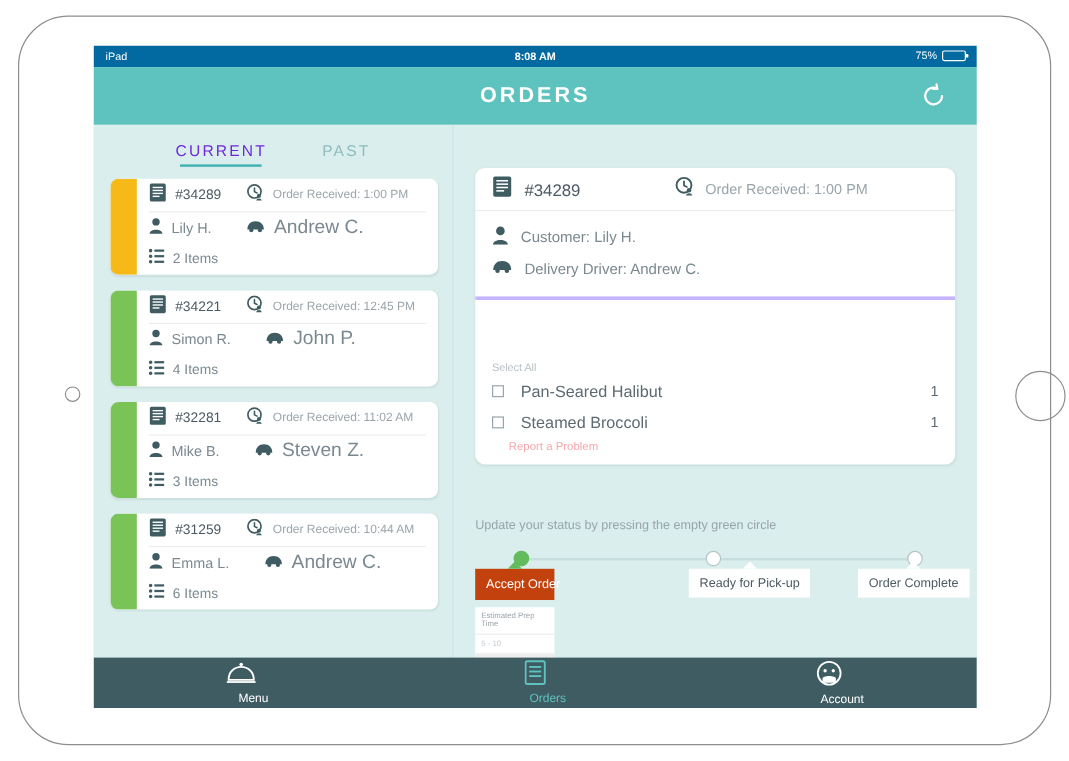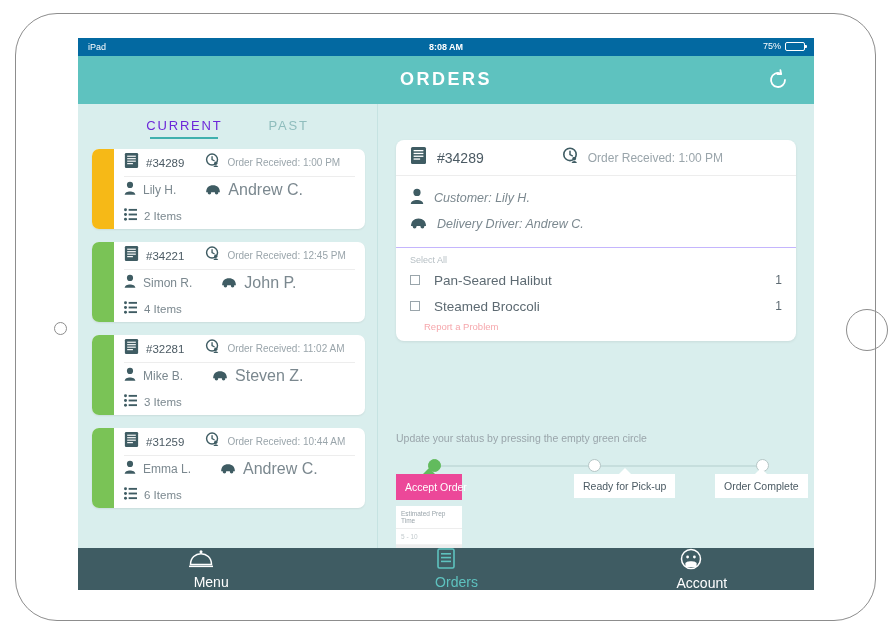--- a/index.html
+++ b/index.html
@@ -190,32 +190,32 @@
     height: 36px;
     padding: 0 14px;
     border-bottom: 1px solid #ededed;
     gap: 10px;
   }
   #detail-order-id { font-size: 14px; color: #4b5a63; }
   #detail-time { font-size: 12px; color: #9aa5ab; }
   #detail-clock-wrap { margin-left: 68px; display: flex; align-items: center; gap: 9px; }
   #detail-people {
     padding: 9px 14px 10px 14px;
-    border-bottom: 1px solid #c4b5fd;
-    font-style: italic;
+    border-bottom: 3px solid #c4b5fd;
   }
   .detail-person-row {
     display: flex; align-items: center; gap: 10px;
     height: 26px;
   }
   .detail-person-text { font-size: 12.5px; color: #7b888f; }
   #select-all {
     font-size: 9px; color: #b6bfc4;
     padding: 7px 14px 2px 14px;
     cursor: pointer;
+    margin-top: 44px;
   }
   .item-row {
     display: flex; align-items: center;
     padding: 3px 14px;
     height: 26px;
   }
   .checkbox {
     width: 10px; height: 10px;
     border: 1.3px solid #9aa5ab;
     flex: none;
@@ -272,21 +272,21 @@
   .bubble::before {
     content: "";
     position: absolute;
     top: -6px; left: 50%;
     margin-left: -6px;
     border-left: 6px solid transparent;
     border-right: 6px solid transparent;
     border-bottom: 6px solid #ffffff;
   }
   #bubble-accept {
-    background: #ec4899;
+    background: #c2410c;
     color: #ffffff;
     font-size: 10.5px;
     padding: 7px 9px;
     text-align: center;
     width: 66px;
   }
   #bubble-accept::before { border-bottom-color: #62bb5d; }
   #prep-dropdown {
     position: absolute;
     top: 52px;
@@ -330,21 +330,21 @@
     flex: 1;
     display: flex;
     flex-direction: column;
     align-items: center;
     justify-content: center;
     gap: 1px;
     cursor: pointer;
     color: #ffffff;
   }
   .nav-item.active { color: #5ec2bf; }
-  .nav-label { font-size: 14px; padding-left: 21px; }
+  .nav-label { font-size: 10px; padding-left: 21px; }
 </style>
 </head>
 <body>
 
 <div id="ipad-frame">
   <div id="camera-dot"></div>
   <div id="home-button"></div>
 </div>
 
 <div id="screen">

